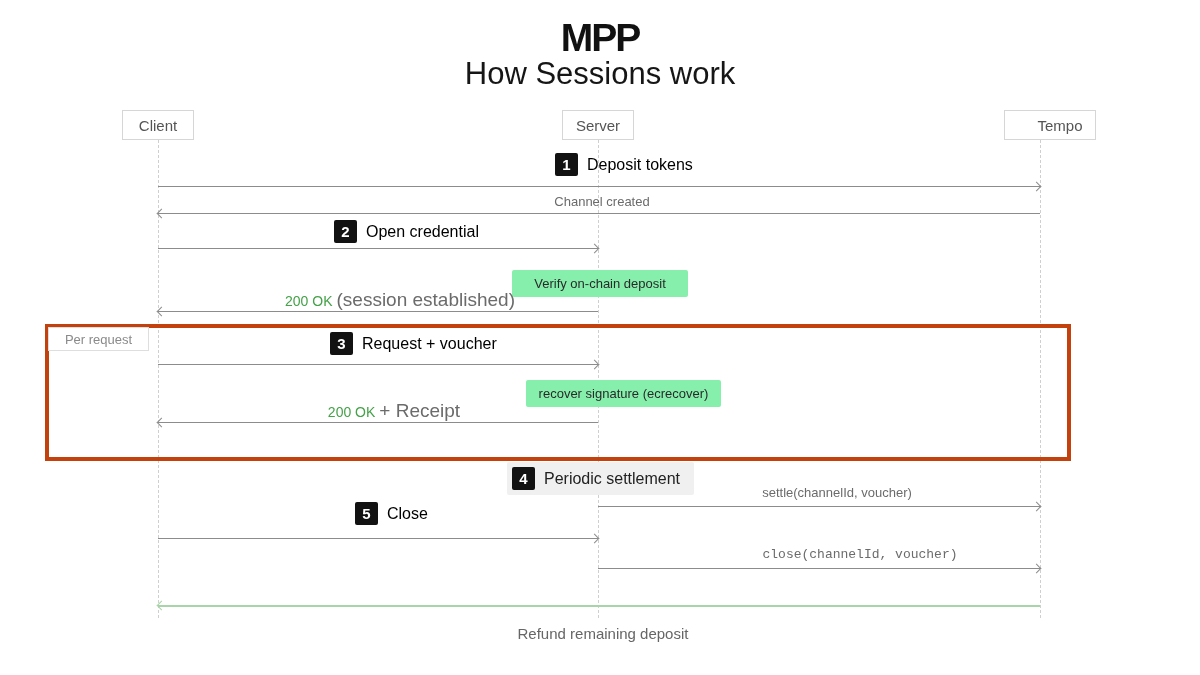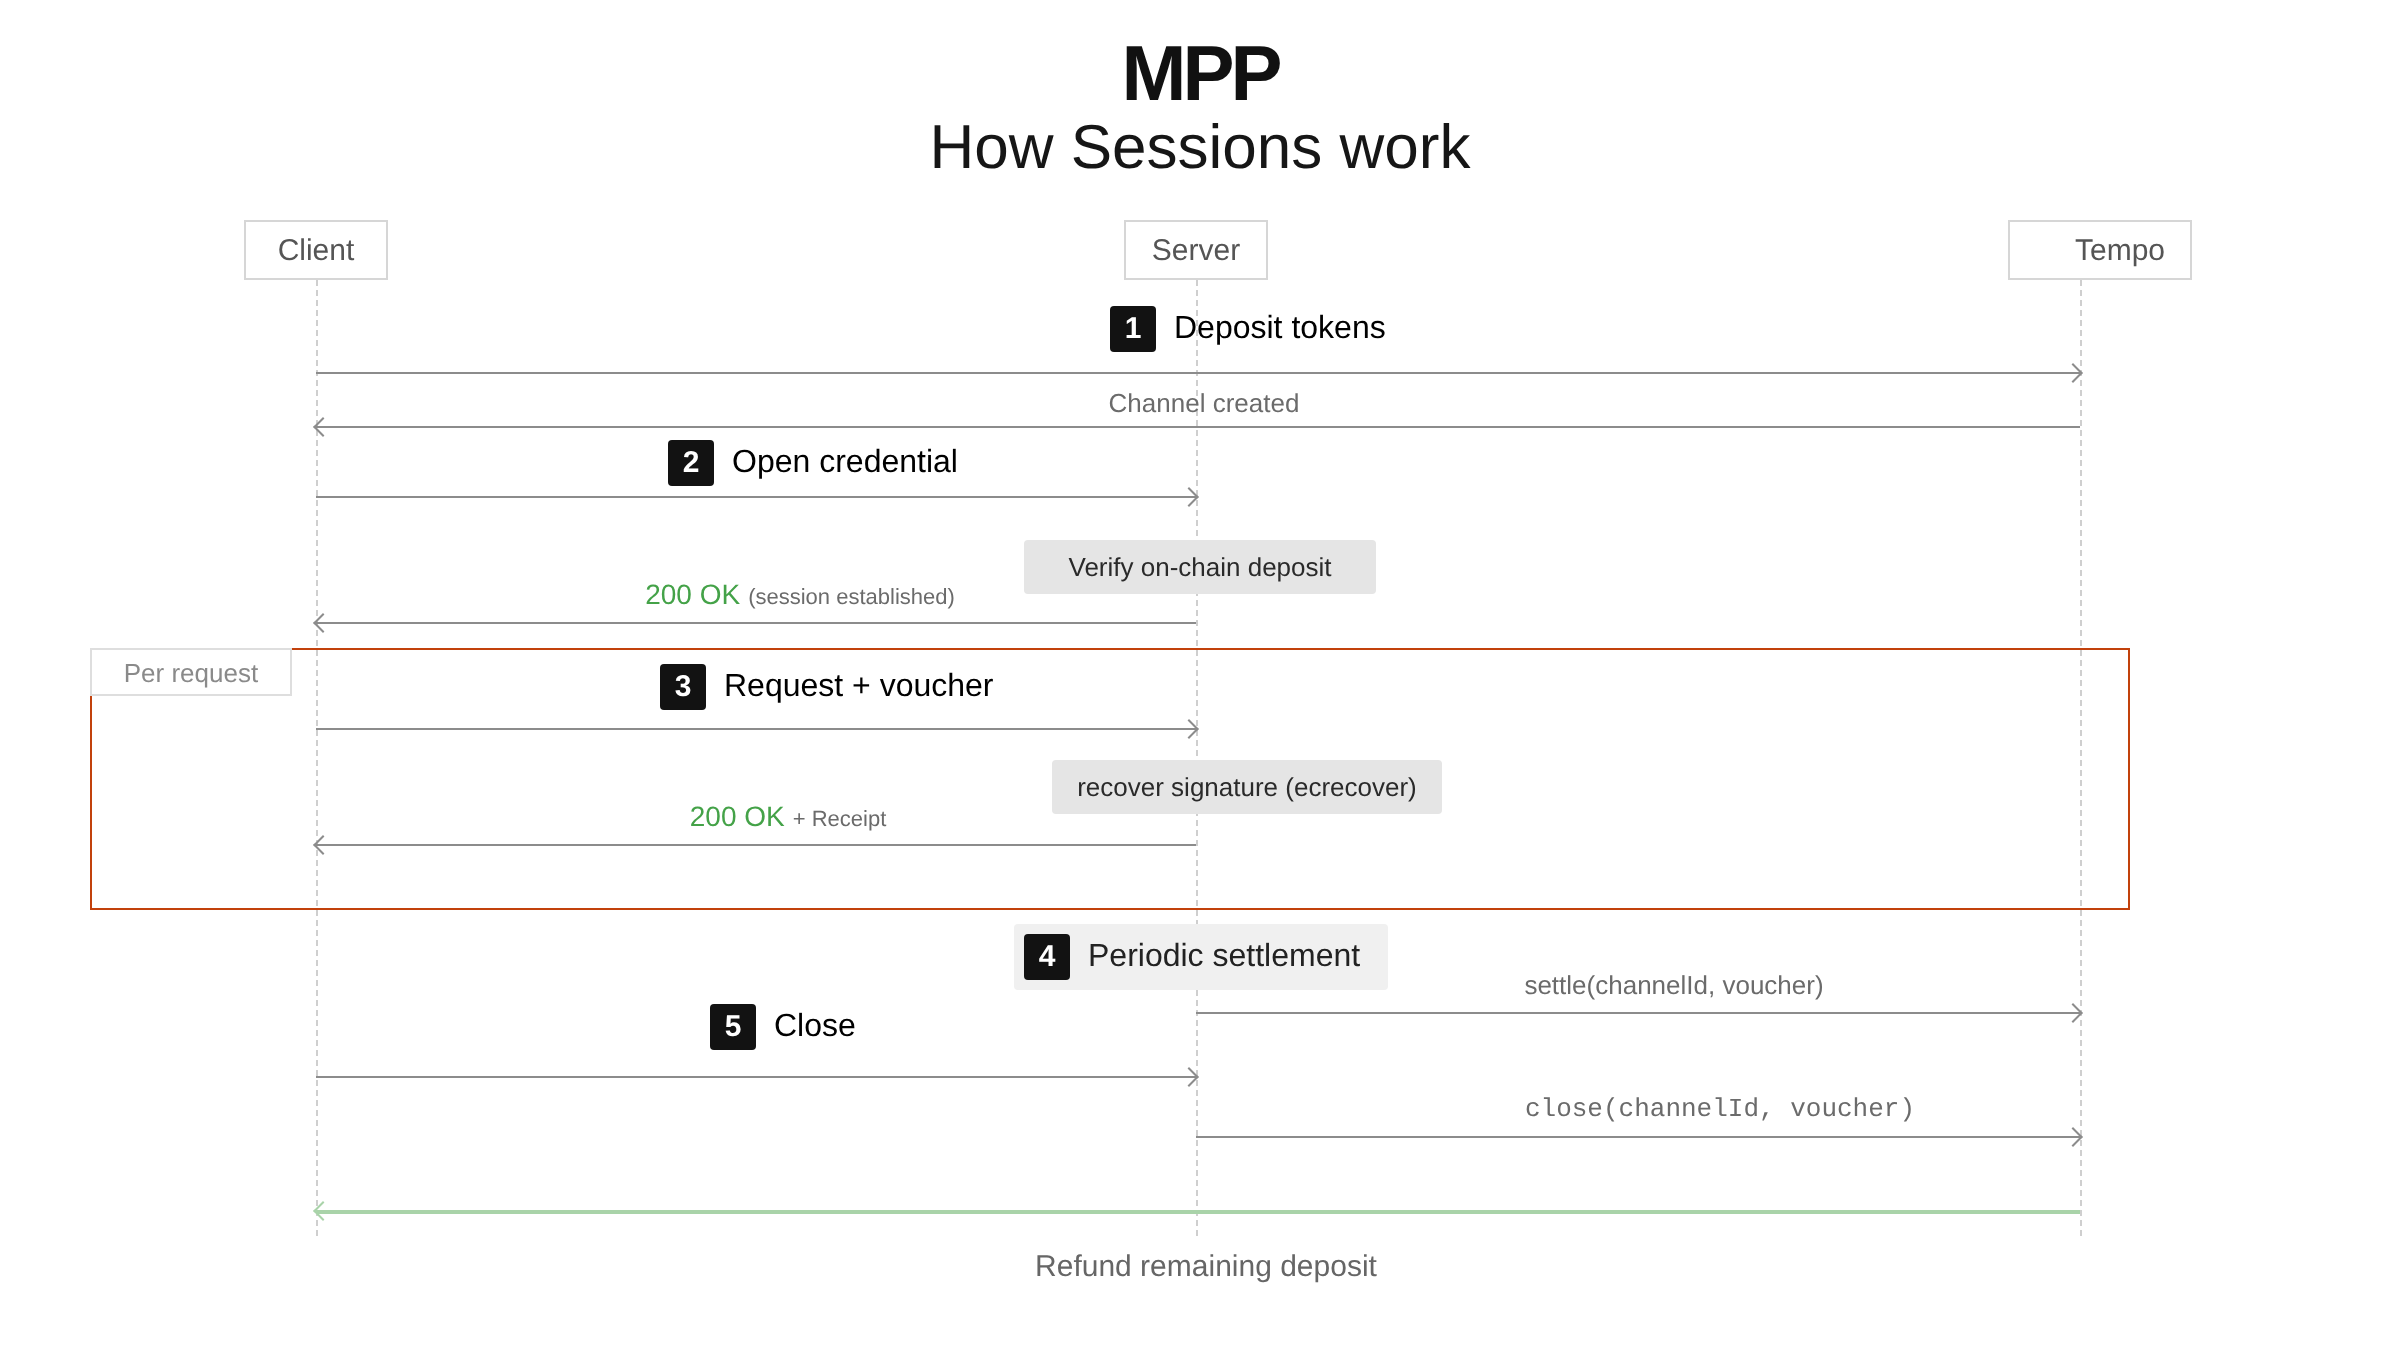--- a/index.html
+++ b/index.html
@@ -29,26 +29,26 @@
   
   .steprow{position:absolute;display:flex;align-items:center;gap:9px;z-index:3;}
   .badge{width:23px;height:23px;background:#121212;color:#fff;border-radius:2px;
     font-size:15px;font-weight:700;display:flex;align-items:center;justify-content:center;flex:0 0 auto;}
   .steplabel{font-size:16px;color:#000000;white-space:nowrap;}
   .stepbox{background:#f0f0f0;padding:5px 14px 5px 5px;border-radius:2px;}
   .stepbox .steplabel{color:#222;}
   
   .msg{position:absolute;transform:translateX(-50%);font-size:13px;color:#6b6b6b;white-space:nowrap;z-index:3;}
   .status-ok{color:#44a248;font-size:14px;}
-  .status-detail{color:#6b6b6b;font-size:11px;margin-left:4px;}
+  .status-detail{color:#6b6b6b;font-size:19px;margin-left:4px;}
   
-  .note{position:absolute;background:#e5e5e5;border-radius:2px;display:flex;align-items:center;justify-content:center;
+  .note{position:absolute;background:#86efac;border-radius:2px;display:flex;align-items:center;justify-content:center;
     font-size:13px;color:#2a2a2a;z-index:3;white-space:nowrap;}
   
-  .fragment{position:absolute;left:45px;top:324px;width:1018px;height:129px;border:1px solid #c2410c;z-index:1;background:transparent;}
+  .fragment{position:absolute;left:45px;top:324px;width:1018px;height:129px;border:4px solid #c2410c;z-index:1;background:transparent;}
   .fragment-label{position:absolute;left:-1px;top:-1px;width:99px;height:22px;border:1px solid #dedede;background:#fff;
     font-size:13px;color:#8a8a8a;display:flex;align-items:center;justify-content:center;}
   .footer-text{position:absolute;top:625px;left:603px;transform:translateX(-50%);font-size:15px;color:#666;white-space:nowrap;z-index:3;}
 </style>
 </head>
 <body>
 
 <div class="stage">
 
   <div class="logo">MPP</div>

